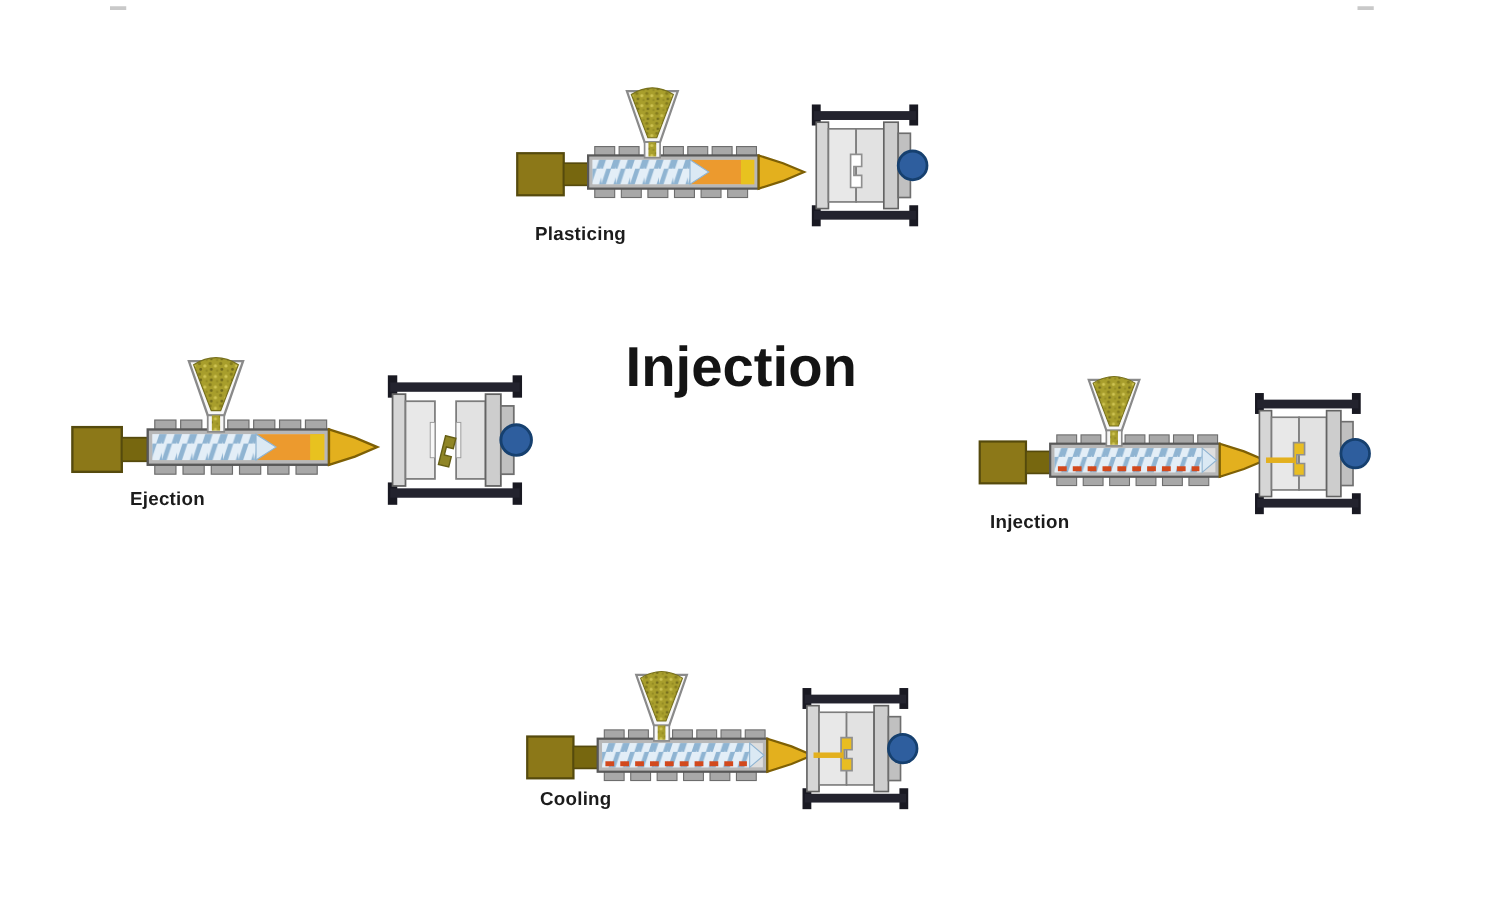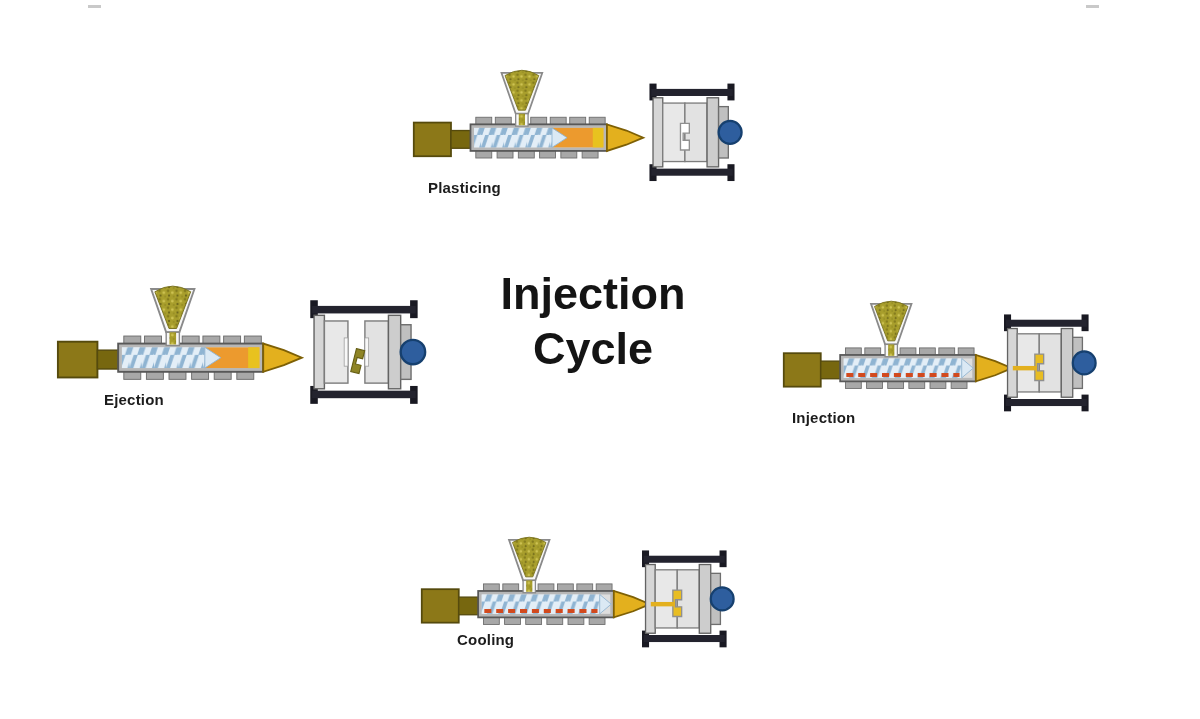--- a/index.html
+++ b/index.html
@@ -19,21 +19,21 @@
   }
   .title span{display:block;}
   .crop-mark{position:absolute;width:13px;height:3px;background:#c9c9c9;}
   #stage-plasticing{left:412px;top:57px;width:350px;}
   #stage-ejection{left:56px;top:272px;width:372px;}
   #stage-injection{left:782px;top:288px;width:348px;}
   #stage-cooling{left:420px;top:524px;width:348px;}
   #label-plasticing{left:428px;top:179px;}
   #label-ejection{left:88px;top:391px;margin-left:16px;}
   #label-injection{left:792px;top:409px;}
-  #label-cooling{left:432px;top:631px;margin-left:25px;}
+  #label-cooling{left:432px;top:631px;}
 </style>
 </head>
 <body>
 
 <div class="canvas">
 
   <svg width="0" height="0" style="position:absolute" aria-hidden="true">
     <defs>
       <pattern id="screwPat" width="13" height="22" patternUnits="userSpaceOnUse">
         <rect width="13" height="22" fill="#e3eef7"></rect>
@@ -140,21 +140,20 @@
         <path d="M44,82 h9 v9 h-6 v7 h6 v9 h-9 z" fill="#8f8526" stroke="#655e14" stroke-width="1.2" transform="rotate(14 48 94)"></path>
       </g>
     </defs>
   </svg>
 
   <div class="crop-mark" style="left:88px;top:5px;"></div>
   <div class="crop-mark" style="left:1086px;top:5px;"></div>
 
   <div class="title">
     <span>Injection</span>
-    <span>Cycle</span>
   </div>
 
   <div class="stage" id="stage-plasticing">
     <svg viewBox="0 0 395 170">
       <use href="#g-base"></use>
       <use href="#g-melt-front"></use>
       <use href="#g-screw-back"></use>
       <use href="#g-nozzle"></use>
       <use href="#g-hopper"></use>
       <g transform="translate(270,0)" style="color:#ffffff">

